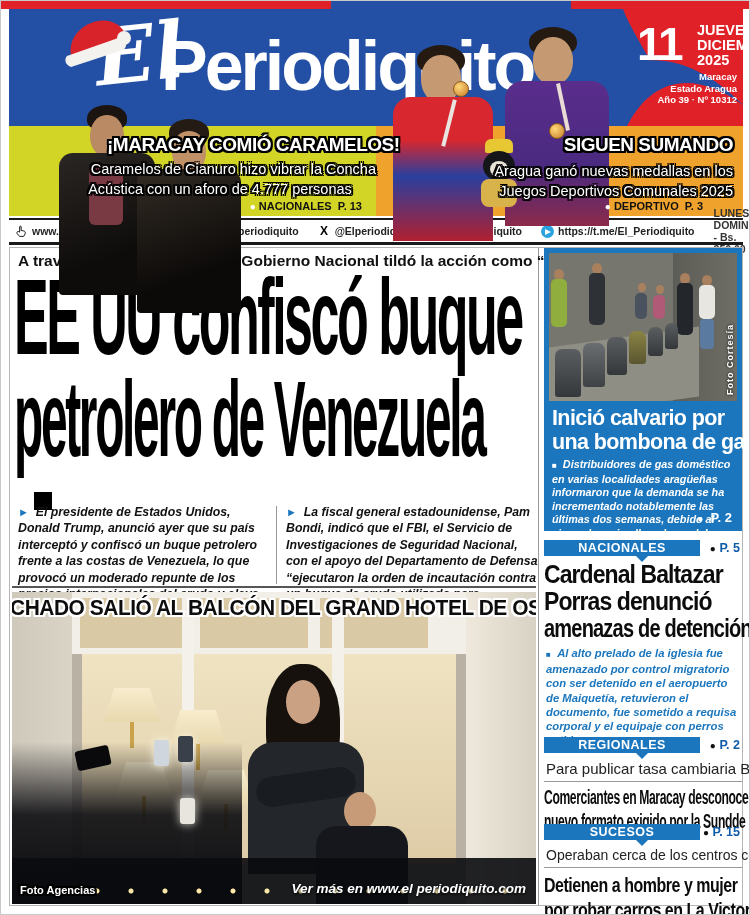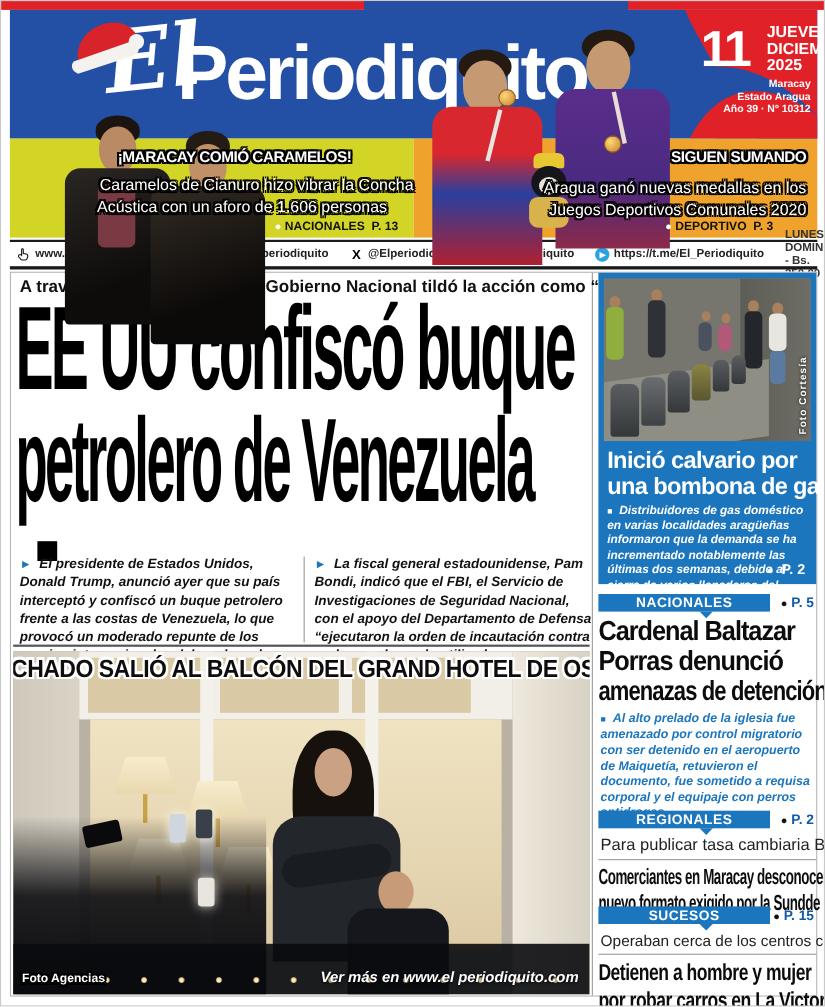--- a/index.html
+++ b/index.html
@@ -59,21 +59,21 @@
   
   .teasers { position:absolute; left:8px; top:125px; width:734px; height:90px; }
   .teaser-left  { position:absolute; left:0; top:0; width:367px; height:90px; background:#d2d525; }
   .teaser-right { position:absolute; left:367px; top:0; width:367px; height:90px; background:#f0a32c; }
   .tz { position:absolute; z-index:7; }
   .outline-w {
     color:#fff;
     text-shadow:-2px -2px 0 #000, 2px -2px 0 #000, -2px 2px 0 #000, 2px 2px 0 #000,
                  0 -2px 0 #000, 0 2px 0 #000, -2px 0 0 #000, 2px 0 0 #000;
   }
-  .teaser-title { font-weight:bold; font-size:14px; letter-spacing:-0.5px; white-space:nowrap; }
+  .teaser-title { font-weight:bold; font-size:19px; letter-spacing:-0.5px; white-space:nowrap; }
   .teaser-sub { font-size:14.5px; line-height:19px; }
   .teaser-ref { font-weight:bold; font-size:11px; color:#111; }
   .teaser-ref .dot { color:#fff; font-size:10px; }
 
   
   .socialbar {
     position:absolute; left:8px; top:217px; width:734px; height:27px;
     border-top:2px solid #1a1a1a; border-bottom:3px solid #1a1a1a;
     display:flex; align-items:center; gap:7px; padding:0 6px; background:#fff;
     font-size:10.5px; font-weight:bold; color:#222;
@@ -245,27 +245,27 @@
         <div class="face"></div>
         <div class="muzzle"></div>
         <div class="suit"></div>
     </div>
   </div>
 
   <div class="teasers">
     <div class="teaser-left">
       <div class="tz teaser-title outline-w" style="left:98px; top:8px;">¡MARACAY COMIÓ CARAMELOS!</div>
       <div class="tz teaser-sub outline-w" style="left:55px; top:34px; width:312px; text-align:right;">Caramelos de Cianuro hizo vibrar la Concha</div>
-      <div class="tz teaser-sub outline-w" style="left:55px; top:54px; width:312px; text-align:center;">Acústica con un aforo de 1.606 personas</div>
+      <div class="tz teaser-sub outline-w" style="left:55px; top:54px; width:312px; text-align:center;">Acústica con un aforo de 4.777 personas</div>
       <div class="tz teaser-ref" style="right:14px; top:74px;"><span class="dot">●</span> <span>NACIONALES</span>&nbsp;&nbsp;<span>P. 13</span></div>
     </div>
     <div class="teaser-right">
       <div class="tz teaser-sub outline-w" style="right:10px; top:36px; width:250px; text-align:right;">Aragua ganó nuevas medallas en los</div>
       <div class="tz teaser-title outline-w" style="right:10px; top:8px;">SIGUEN SUMANDO</div>
-      <div class="tz teaser-sub outline-w" style="right:10px; top:56px; width:250px; text-align:right;">Juegos Deportivos Comunales 2020</div>
+      <div class="tz teaser-sub outline-w" style="right:10px; top:56px; width:250px; text-align:right;">Juegos Deportivos Comunales 2025</div>
       <div class="tz teaser-ref" style="right:40px; top:74px;"><span class="dot">●</span> <span>DEPORTIVO</span>&nbsp;&nbsp;<span>P. 3</span></div>
     </div>
   </div>
 
   <div class="socialbar">
     <div class="soc">
       <svg width="13" height="13" viewBox="0 0 24 24">
           <path d="M10 2c.8 0 1.4.6 1.4 1.4V10l4.8 1c1.6.3 2.8 1.7 2.8 3.4 0 .5-.1 1-.3 1.5l-1.2 3.2c-.4 1.1-1.5 1.9-2.7 1.9H9.5c-.9 0-1.8-.4-2.3-1.2L4 16c-.9-1.2-.6-2.9.7-3.7.9-.6 2.1-.5 2.9.2l1 .8V3.4C8.6 2.6 9.2 2 10 2z" fill="none" stroke="#111" stroke-width="1.8"></path>
         </svg>
       <span>www.elperiodiquito.com</span>

